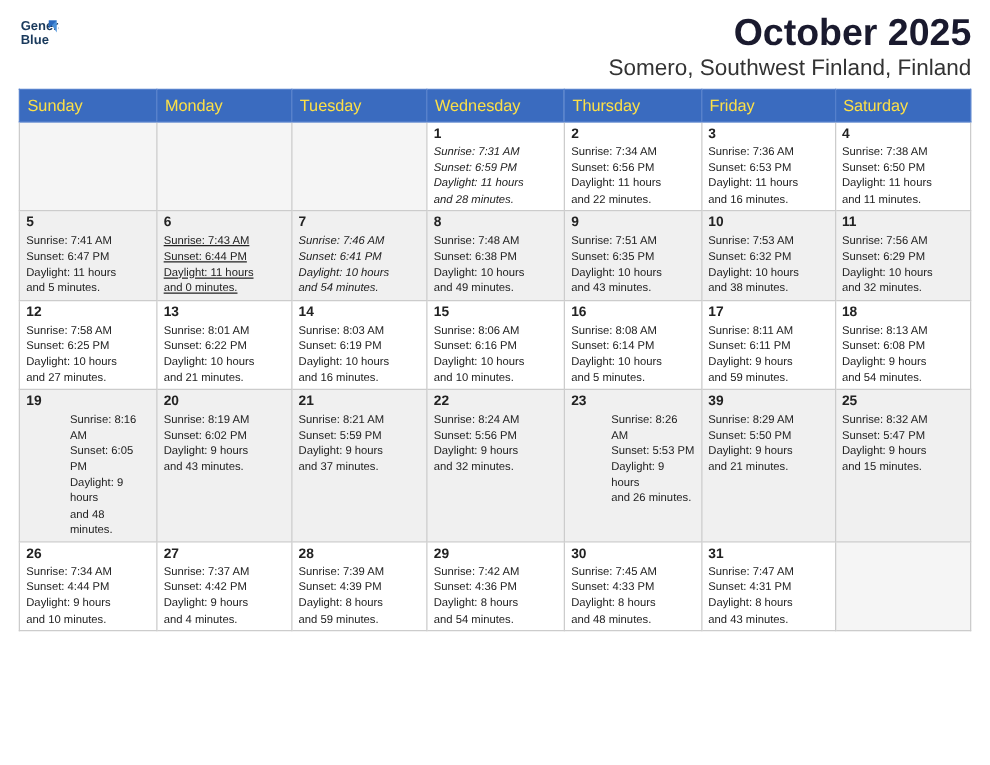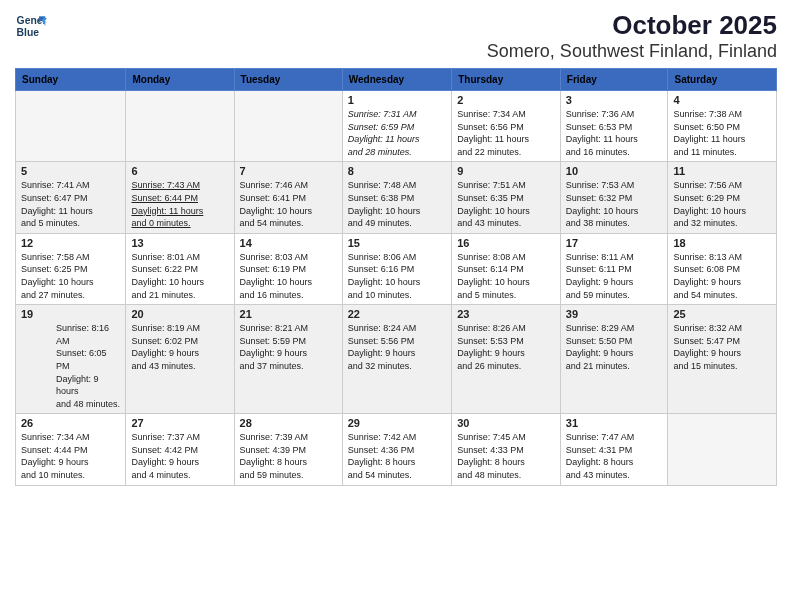--- a/index.html
+++ b/index.html
@@ -26,39 +26,39 @@
       gap: 4px;
     }
     .logo-icon {
       width: 32px;
       height: 32px;
     }
     .title-section {
       text-align: right;
     }
     .month-title {
-      font-size: 26px;
+      font-size: 30px;
       font-weight: bold;
       color: #1a1a2e;
     }
     .location-title {
       font-size: 18px;
       color: #333;
       font-weight: normal;
     }
     .calendar {
       width: 100%;
       border-collapse: collapse;
       border: 1px solid #ccc;
     }
     .calendar th {
       background-color: #3a6bbf;
-      color: #000000;
-      font-size: 10px;
-      font-weight: bold;
+      color: #fde047;
+      font-size: 13px;
+      font-weight: normal;
       text-align: left;
       padding: 5px 6px;
       border: 1px solid #5580cc;
     }
     .calendar td {
       vertical-align: top;
       border: 1px solid #ccc;
       padding: 3px 5px;
       width: 113px;
       min-height: 70px;
@@ -158,21 +158,21 @@
           </td>
           <td>
             <div class="day-number">6</div>
             <div class="day-info" style="white-space: pre-line; text-decoration: underline;">Sunrise: 7:43 AM
 Sunset: 6:44 PM
 Daylight: 11 hours
 and 0 minutes.</div>
           </td>
           <td>
             <div class="day-number">7</div>
-            <div class="day-info" style="white-space: pre-line;">Sunrise: 7:46 AM
+            <div class="day-info" style="white-space: pre-line; font-style: italic;">Sunrise: 7:46 AM
 Sunset: 6:41 PM
 Daylight: 10 hours
 and 54 minutes.</div>
           </td>
           <td>
             <div class="day-number">8</div>
             <div class="day-info" style="white-space: pre-line;">Sunrise: 7:48 AM
 Sunset: 6:38 PM
 Daylight: 10 hours
 and 49 minutes.</div>
@@ -274,21 +274,21 @@
           </td>
           <td>
             <div class="day-number">22</div>
             <div class="day-info" style="white-space: pre-line;">Sunrise: 8:24 AM
 Sunset: 5:56 PM
 Daylight: 9 hours
 and 32 minutes.</div>
           </td>
           <td>
             <div class="day-number">23</div>
-            <div class="day-info" style="white-space: pre-line;">Sunrise: 8:26 AM
+            <div class="day-info" style="white-space: pre-line; margin-left: 32px;">Sunrise: 8:26 AM
 Sunset: 5:53 PM
 Daylight: 9 hours
 and 26 minutes.</div>
           </td>
           <td>
             <div class="day-number">39</div>
             <div class="day-info" style="white-space: pre-line;">Sunrise: 8:29 AM
 Sunset: 5:50 PM
 Daylight: 9 hours
 and 21 minutes.</div>

